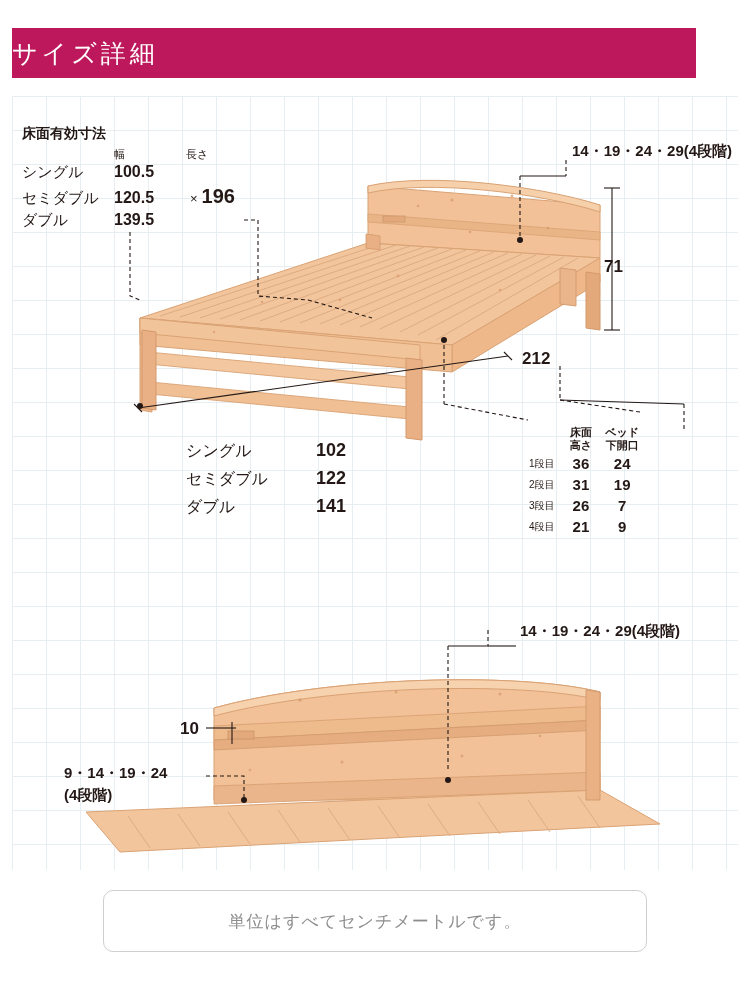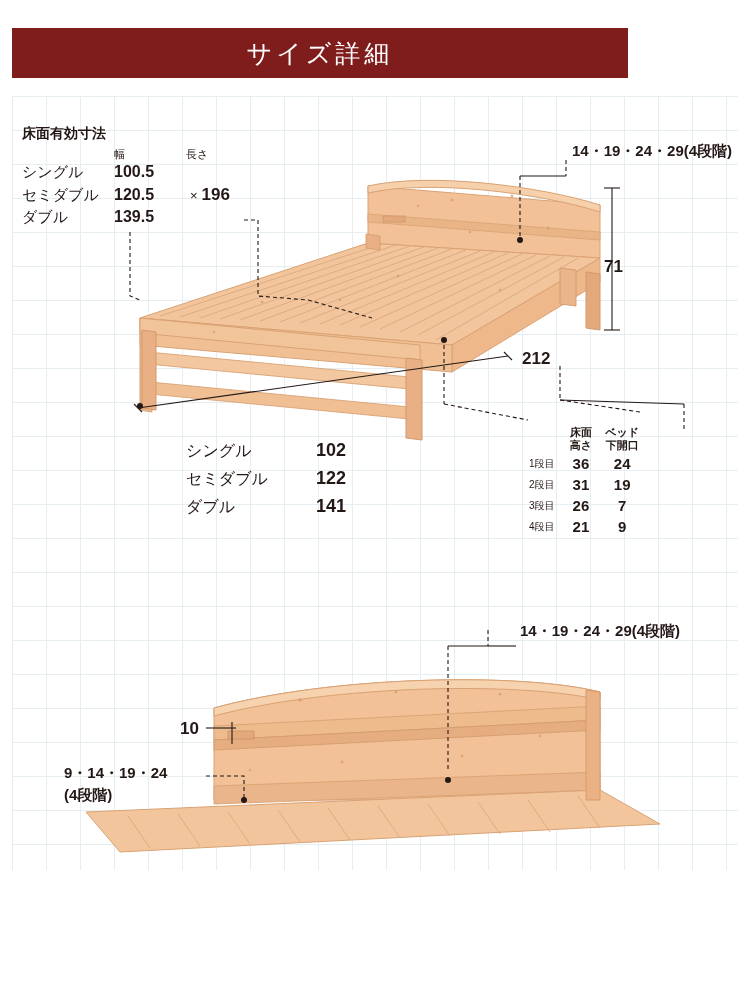--- a/index.html
+++ b/index.html
@@ -19,26 +19,25 @@
     position: relative;
     width: 750px;
     height: 984px;
   }
 
   
   .header-band {
     position: absolute;
     left: 12px;
     top: 28px;
-    width: 616px;
+    width: 684px;
     height: 50px;
-    background: #7f1d1d;
+    background: #be185d;
     display: flex;
     align-items: center;
-    justify-content: center;
   }
   .header-title {
     color: #ffffff;
     font-size: 25px;
     letter-spacing: 4px;
     font-weight: normal;
   }
 
   
   .grid-area {
@@ -138,21 +137,21 @@
   .floor-row .wv {
     width: 76px;
     font-size: 16px;
     font-weight: bold;
   }
   .floor-row .x {
     font-size: 13px;
     margin-right: 4px;
   }
   .floor-row .lv {
-    font-size: 17px;
+    font-size: 20px;
     font-weight: bold;
   }
 
   
   .width-table {
     position: absolute;
     left: 186px;
     top: 440px;
   }
   .width-row {
@@ -440,14 +439,17 @@
         <td class="val">7</td>
       </tr>
       <tr>
         <td class="rowhead">4段目</td>
         <td class="val">21</td>
         <td class="val">9</td>
       </tr>
     </tbody>
   </table>
 
+  <div class="footer-note">
+    <span>単位はすべてセンチメートルです。</span>
+  </div>
 
 </div>
 
 </body></html>

